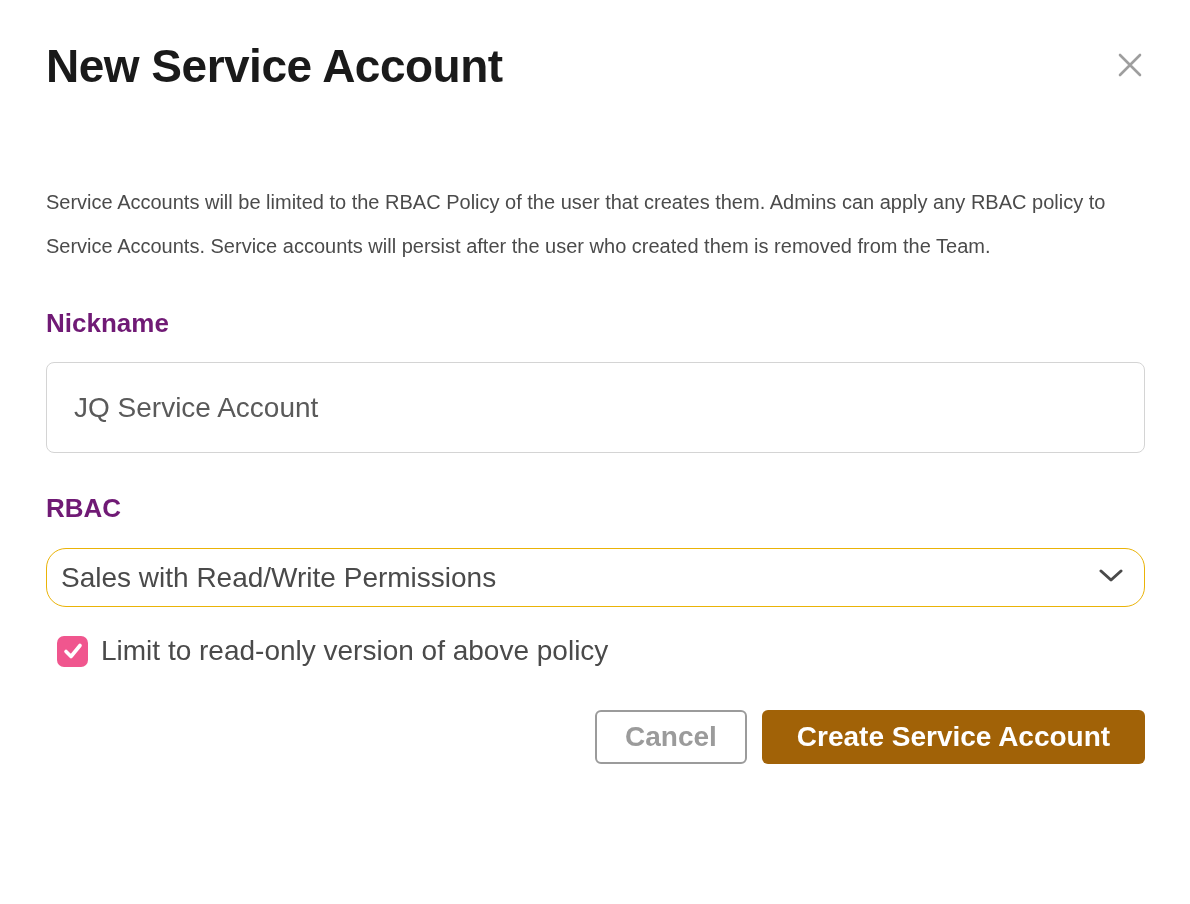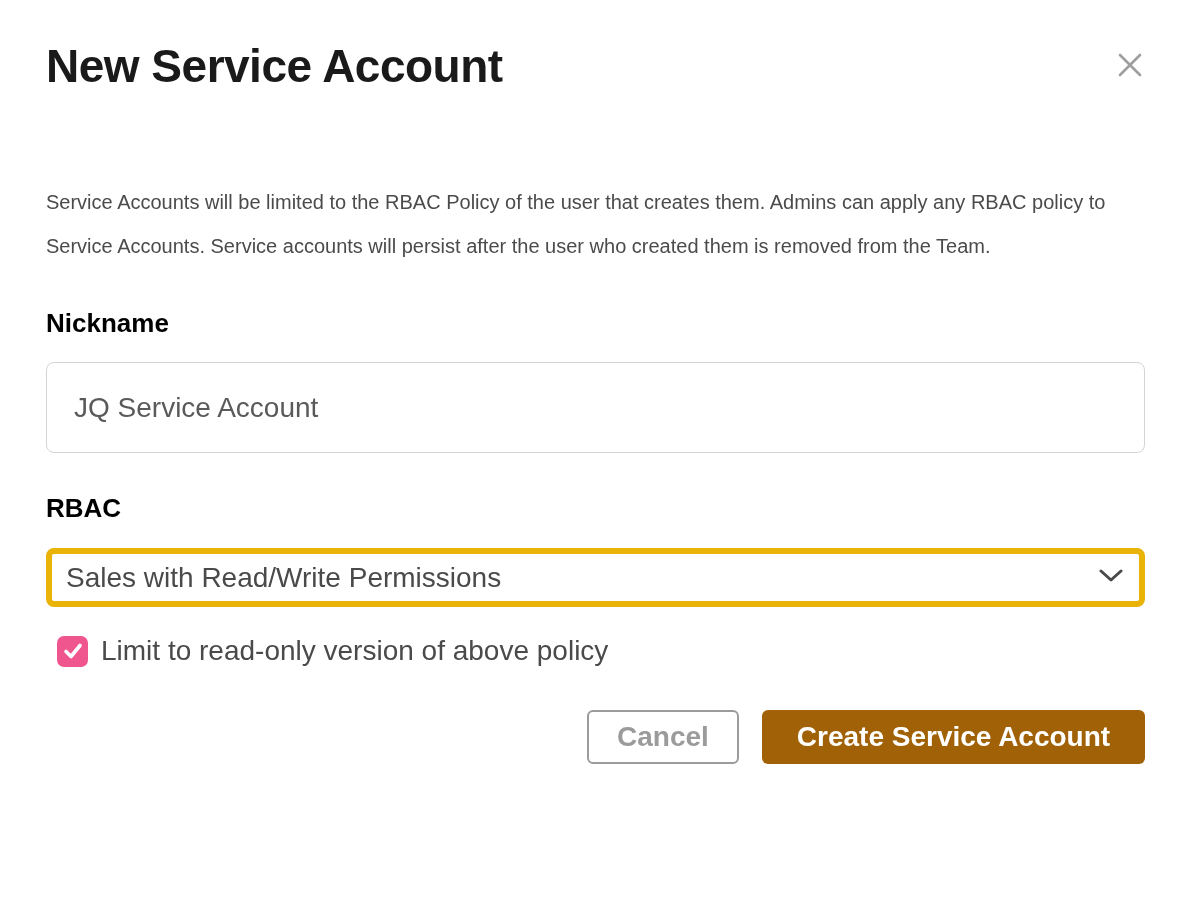--- a/index.html
+++ b/index.html
@@ -39,21 +39,21 @@
   .description {
     margin: 88px 0 0 0;
     font-size: 20px;
     line-height: 44px;
     color: #4b4b4b;
   }
   .field-label {
     margin-top: 40px;
     font-size: 26px;
     font-weight: 700;
-    color: #000000;
+    color: #701a75;
   }
   .text-input {
     display: block;
     margin-top: 23px;
     width: 100%;
     height: 91px;
     box-sizing: border-box;
     border: 1px solid #d4d4d4;
     border-radius: 8px;
     padding: 0 27px;
@@ -68,22 +68,22 @@
     margin-top: 24px;
   }
   .select-input {
     display: block;
     width: 100%;
     height: 59px;
     box-sizing: border-box;
     -webkit-appearance: none;
     -moz-appearance: none;
     appearance: none;
-    border: 6px solid #eab308;
-    border-radius: 8px;
+    border: 1px solid #eab308;
+    border-radius: 20px;
     padding: 0 70px 0 14px;
     font-family: "Liberation Sans", sans-serif;
     font-size: 28px;
     color: #4a4a4a;
     background: #ffffff;
     outline: none;
   }
   .chevron-down {
     position: absolute;
     right: 22px;
@@ -111,21 +111,21 @@
   .checkbox-label {
     font-size: 28px;
     color: #4a4a4a;
     cursor: pointer;
   }
   .modal-footer {
     margin-top: 43px;
     display: flex;
     justify-content: flex-end;
     align-items: flex-end;
-    gap: 23px;
+    gap: 15px;
   }
   .btn {
     height: 54px;
     border-radius: 6px;
     font-family: "Liberation Sans", sans-serif;
     font-size: 28px;
     font-weight: 700;
     cursor: pointer;
     display: flex;
     align-items: center;

